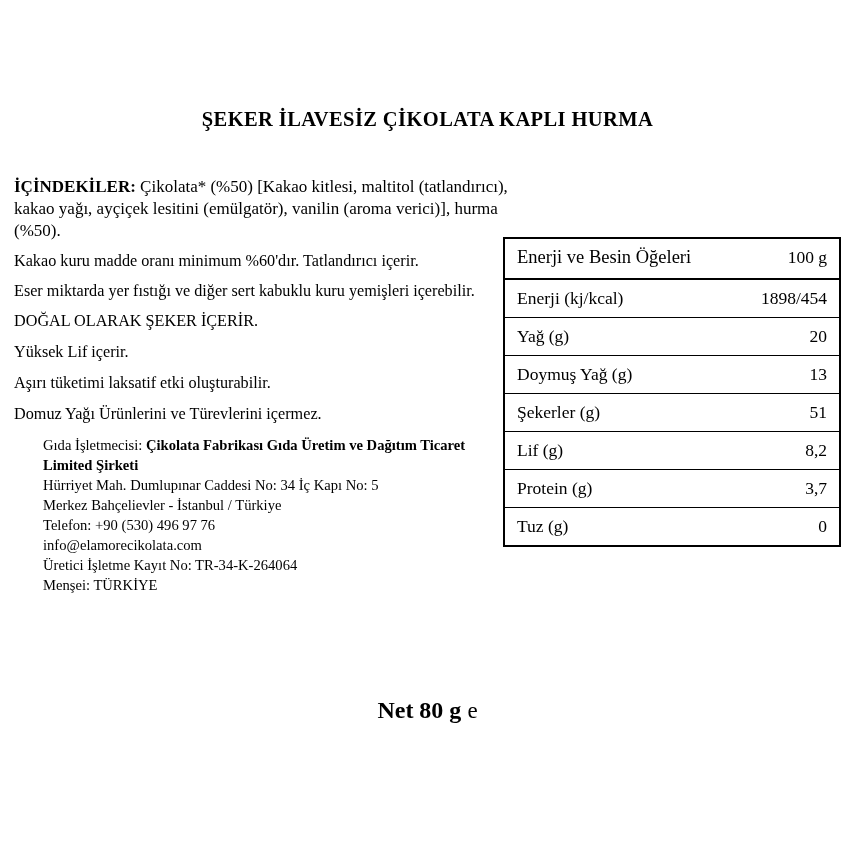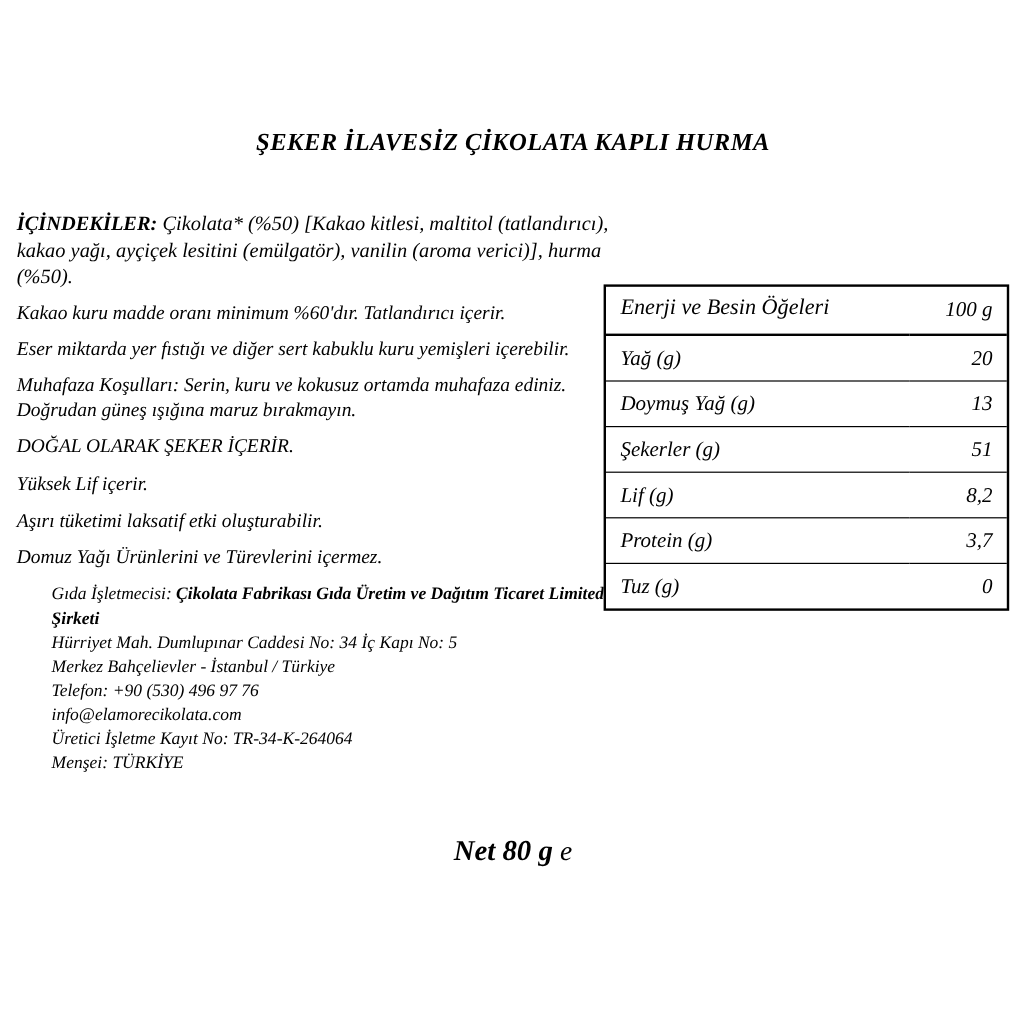--- a/index.html
+++ b/index.html
@@ -14,21 +14,20 @@
     color: #000000;
     position: relative;
     overflow: hidden;
   }
   .label-root {
     position: absolute;
     left: 0;
     top: 0;
     width: 855px;
     height: 855px;
-    font-style: italic;
   }
   .title {
     position: absolute;
     left: 0;
     top: 108px;
     width: 855px;
     text-align: center;
     font-size: 20.5px;
     font-weight: bold;
     letter-spacing: 0.4px;
@@ -128,21 +127,20 @@
 <div class="label-root">
 
   <div class="title">ŞEKER İLAVESİZ ÇİKOLATA KAPLI HURMA</div>
 
   <div class="left-col">
 
     <p class="ingredients"><b>İÇİNDEKİLER:</b><span> Çikolata* (%50) [Kakao kitlesi, maltitol (tatlandırıcı), kakao yağı, ayçiçek lesitini (emülgatör), vanilin (aroma verici)], hurma (%50).</span></p>
 
     <p class="para tight">Kakao kuru madde oranı minimum %60'dır. Tatlandırıcı içerir.</p>
     <p class="para tight">Eser miktarda yer fıstığı ve diğer sert kabuklu kuru yemişleri içerebilir.</p>
-    <p class="para tight">Muhafaza Koşulları: Serin, kuru ve kokusuz ortamda muhafaza ediniz. Doğrudan güneş ışığına maruz bırakmayın.</p>
     <p class="para single">DOĞAL OLARAK ŞEKER İÇERİR.</p>
     <p class="para single">Yüksek Lif içerir.</p>
     <p class="para single">Aşırı tüketimi laksatif etki oluşturabilir.</p>
     <p class="para single">Domuz Yağı Ürünlerini ve Türevlerini içermez.</p>
 
     <div class="business-block">
       <span class="biz-line"><span>Gıda İşletmecisi: </span><span class="bizname">Çikolata Fabrikası Gıda Üretim ve Dağıtım Ticaret Limited Şirketi</span></span>
       <span class="biz-line">Hürriyet Mah. Dumlupınar Caddesi No: 34 İç Kapı No: 5</span>
       <span class="biz-line">Merkez Bahçelievler - İstanbul / Türkiye</span>
       <span class="biz-line">Telefon: +90 (530) 496 97 76</span>
@@ -151,20 +149,24 @@
       <span class="biz-line">Menşei: TÜRKİYE</span>
     </div>
   </div>
 
   <div class="nutrition">
     <table class="nut">
       <tbody>
         <tr class="head">
           <td>Enerji ve Besin Öğeleri</td>
           <td class="val">100 g</td>
+        </tr>
+        <tr>
+          <td>Enerji (kj/kcal)</td>
+          <td class="val">1898/454</td>
         </tr>
         <tr>
           <td>Yağ (g)</td>
           <td class="val">20</td>
         </tr>
         <tr>
           <td class="indent">Doymuş Yağ (g)</td>
           <td class="val">13</td>
         </tr>
         <tr>

